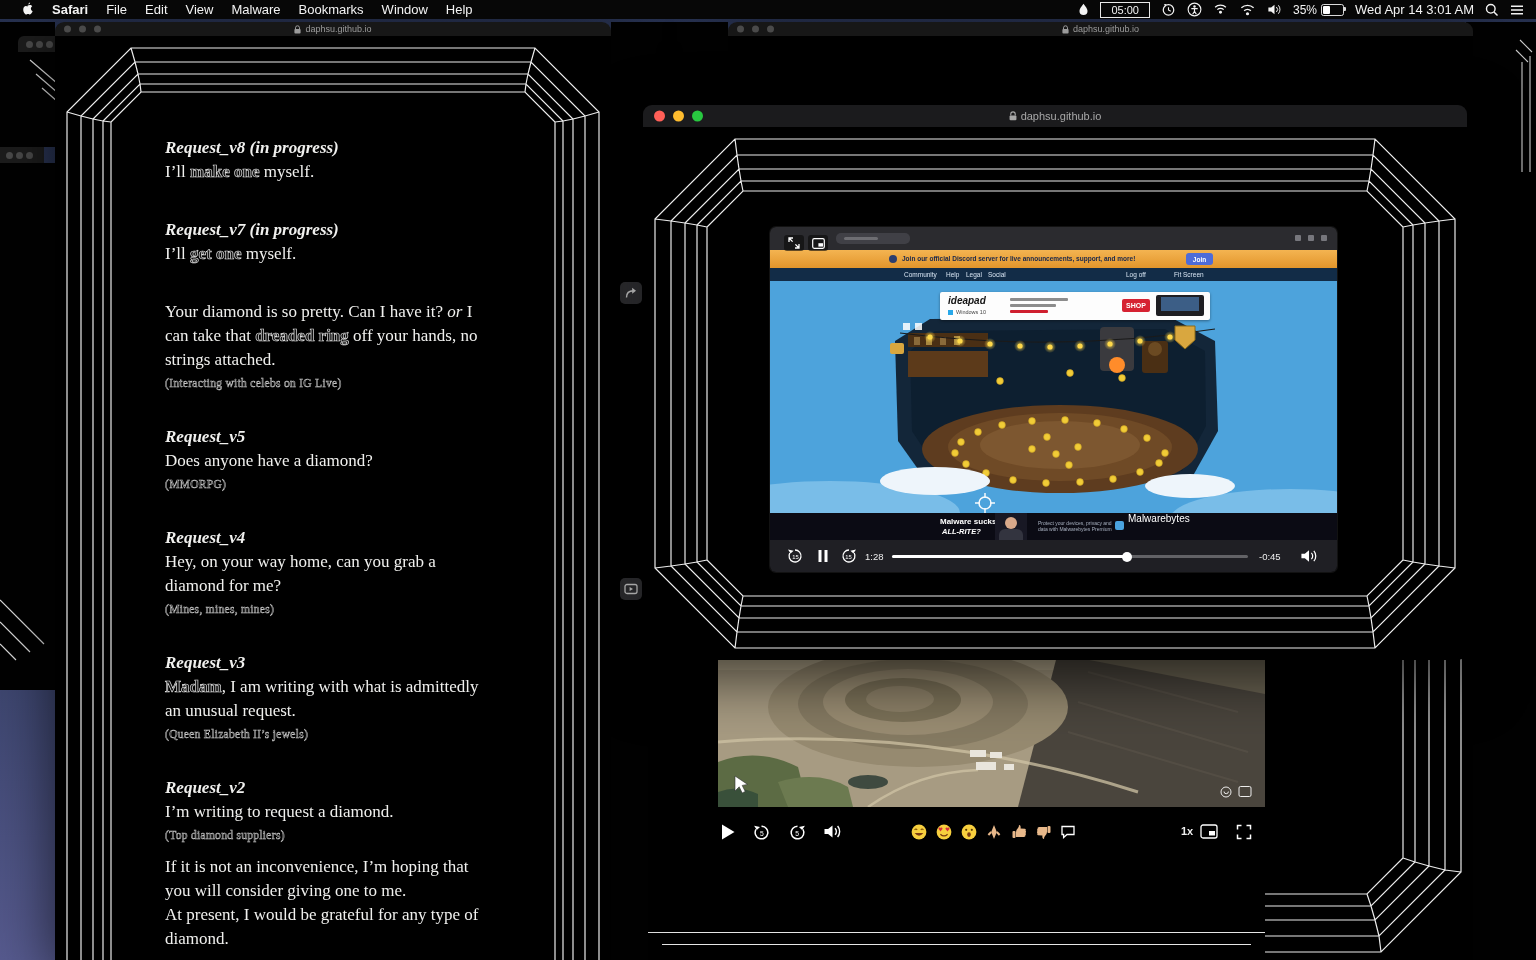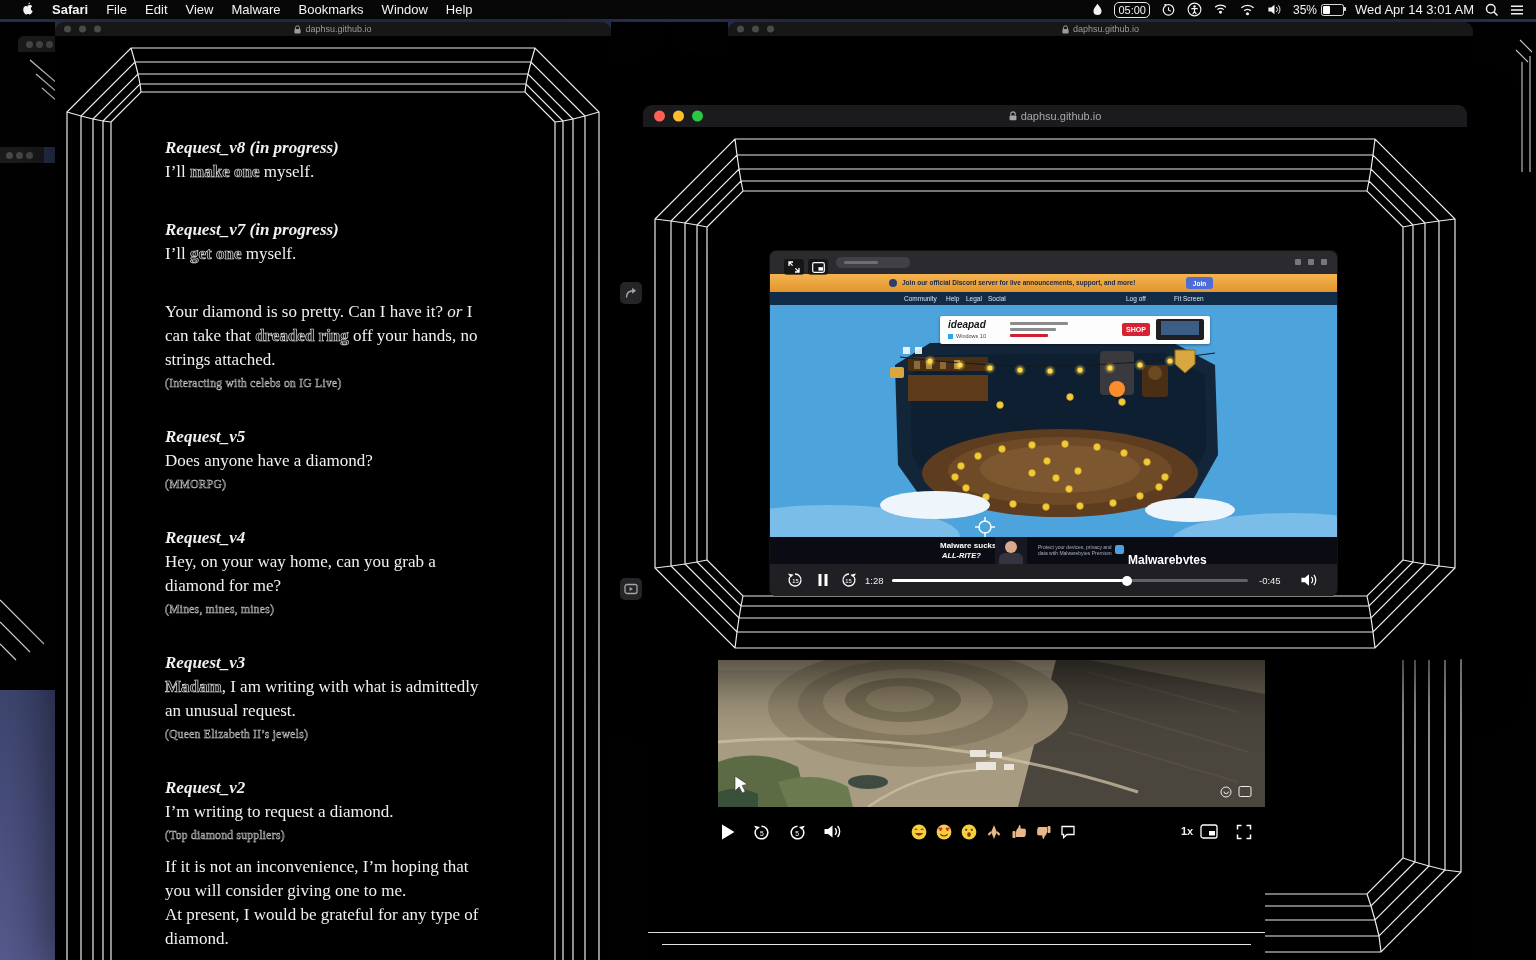--- a/index.html
+++ b/index.html
@@ -9,21 +9,21 @@
   .abs{position:absolute;}
 
   
   .menubar{position:absolute;left:0;top:0;width:1536px;height:19px;background:#070707;
     display:flex;align-items:center;color:#f3f3f3;font-size:13px;z-index:50;}
   .mb-left{display:flex;align-items:center;padding-left:12px;}
   .mb-item{padding:0 9px;white-space:nowrap;}
   .mb-item.app{font-weight:700;}
   .mb-right{margin-left:auto;display:flex;align-items:center;gap:11px;padding-right:12px;}
   .mb-icon{display:inline-flex;align-items:center;}
-  .timer-pill{border:1.2px solid #e8e8e8;border-radius:5px;padding:0 3px;font-size:11px;line-height:14px;}
+  .timer-pill{border:1.2px solid #e8e8e8;border-radius:0;padding:0 10px;font-size:11px;line-height:14px;}
   .battery-wrap{display:flex;align-items:center;gap:4px;}
   .batt{position:relative;width:21px;height:10px;border:1px solid rgba(255,255,255,.85);border-radius:2.5px;}
   .batt::after{content:"";position:absolute;right:-3px;top:2.5px;width:2px;height:4px;background:rgba(255,255,255,.85);border-radius:0 1px 1px 0;}
   .batt i{position:absolute;left:1px;top:1px;bottom:1px;width:35%;background:#fff;border-radius:1px;}
 
   
   .window{position:absolute;border-radius:9px 9px 0 0;overflow:hidden;box-shadow:0 18px 60px rgba(0,0,0,.65);}
   .titlebar{position:relative;height:14px;background:#171717;display:flex;align-items:center;justify-content:center;}
   .titlebar.big{height:22px;background:#1b1b1d;}
   .tl-dots{position:absolute;left:9px;top:50%;transform:translateY(-50%);display:flex;gap:8px;}
@@ -43,21 +43,21 @@
   .em{font-style:italic;}
   .hollow{color:#8f8f8f;font-weight:bold;}
   .caption{font-size:11.5px;line-height:16px;margin-top:3px;letter-spacing:.3px;color:#9a9a9a;}
   @supports (-webkit-text-stroke:1px #fff){
     .hollow{color:rgba(255,255,255,.07);-webkit-text-stroke:.7px #dedede;}
     .caption{color:rgba(255,255,255,.06);-webkit-text-stroke:.5px #c9c9c9;}
   }
 
   
   .cp-player{position:absolute;left:127px;top:100px;width:567px;height:345px;border-radius:6px;
-    overflow:hidden;background:#000;box-shadow:0 0 0 1px rgba(255,255,255,.07);margin-top:24px;}
+    overflow:hidden;background:#000;box-shadow:0 0 0 1px rgba(255,255,255,.07);}
   .cp-chrome{position:relative;height:23px;background:#2b2b2f;}
   .cp-urlpill{position:absolute;left:66px;top:6px;width:74px;height:11px;background:#404046;border-radius:5px;}
   .cp-urlpill i{position:absolute;left:8px;top:4px;width:34px;height:3px;background:#6d6d72;border-radius:2px;}
   .cp-chrome .ricon{position:absolute;top:8px;width:6px;height:6px;background:#77777d;border-radius:1px;}
   .chip{position:absolute;height:16px;background:rgba(10,10,10,.62);border-radius:3px;display:flex;align-items:center;justify-content:center;z-index:5;}
   .cp-banner{position:relative;height:18px;background:linear-gradient(180deg,#f4b451,#e2952b);}
   .cp-banner .btxt{position:absolute;left:132px;top:5px;font-size:6.5px;font-weight:700;color:#17264c;white-space:nowrap;}
   .cp-banner .bicon{position:absolute;left:119px;top:5px;width:8px;height:8px;border-radius:50%;background:#2c3e6e;}
   .join-btn{position:absolute;left:416px;top:3px;width:27px;height:12px;background:#4e6cd8;border-radius:3px;
     color:#fff;font-size:6.5px;font-weight:700;display:flex;align-items:center;justify-content:center;}
@@ -76,21 +76,21 @@
   .cp-ad .laptop{position:absolute;left:216px;top:3px;width:48px;height:21px;background:#1e1e22;border-radius:2px;}
   .cp-ad .laptop i{position:absolute;left:5px;top:2px;right:5px;bottom:5px;background:#3c5e86;}
   .cp-mwb{position:relative;height:27px;background:#0b0b14;color:#fff;}
   .cp-mwb .m1{position:absolute;left:170px;top:4px;font-size:8px;font-weight:700;}
   .cp-mwb .m2{position:absolute;left:172px;top:14px;font-size:7.5px;font-style:italic;font-weight:700;}
   .cp-mwb .person{position:absolute;left:225px;top:0;width:32px;height:27px;background:#181824;overflow:hidden;}
   .cp-mwb .person u{position:absolute;left:10px;top:4px;width:12px;height:12px;border-radius:50%;background:#d9a98a;}
   .cp-mwb .person s{position:absolute;left:4px;top:16px;width:24px;height:11px;border-radius:6px 6px 0 0;background:#33343f;}
   .cp-mwb .tag{position:absolute;left:268px;top:7px;width:74px;font-size:5px;line-height:6px;color:#a8b1c0;}
   .cp-mwb .mlogo{position:absolute;left:345px;top:8px;width:9px;height:9px;background:#4aa3e0;border-radius:2px;}
-  .cp-mwb .mbrand{position:absolute;left:358px;top:16px;font-size:12px;font-weight:700;}
+  .cp-mwb .mbrand{position:absolute;left:358px;top:0;font-size:10px;font-weight:400;}
   .cp-controls{position:relative;height:32px;background:#1f1f24;}
   .ci{position:absolute;top:7px;width:18px;height:18px;}
   .cp-time{position:absolute;top:11px;color:#eee;font-size:9.5px;}
   .cp-slider{position:absolute;left:122px;top:15px;width:356px;height:3px;background:rgba(255,255,255,.3);border-radius:2px;}
   .cp-fill{position:absolute;left:0;top:0;height:3px;background:#fff;border-radius:2px;}
   .cp-knob{position:absolute;top:-3.5px;width:10px;height:10px;border-radius:50%;background:#fff;transform:translateX(-50%);}
 
   
   .mine-controls span.mi{position:absolute;top:0;}
   .mi svg{display:block;}

